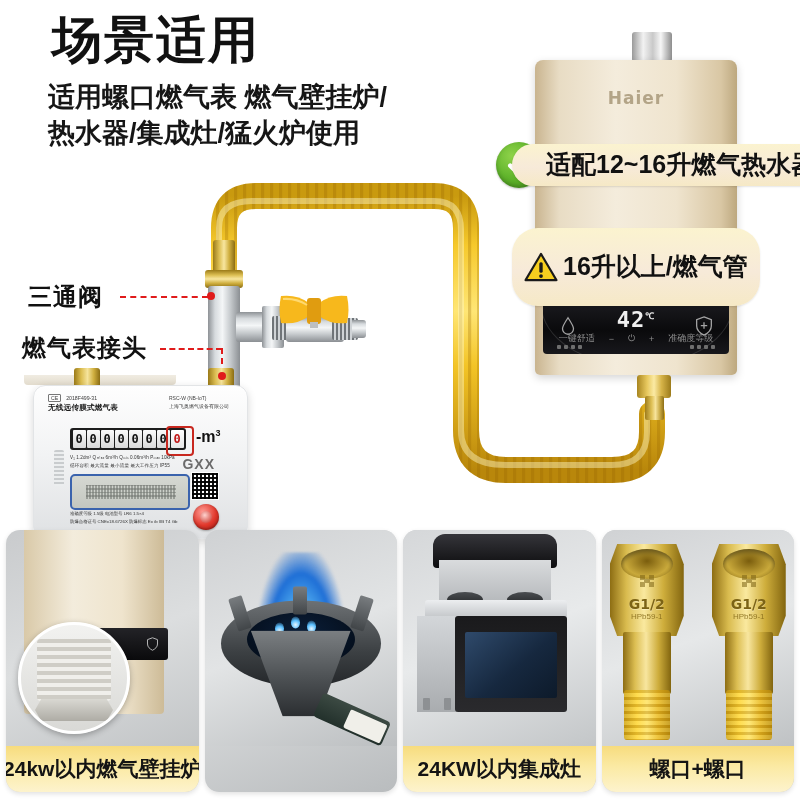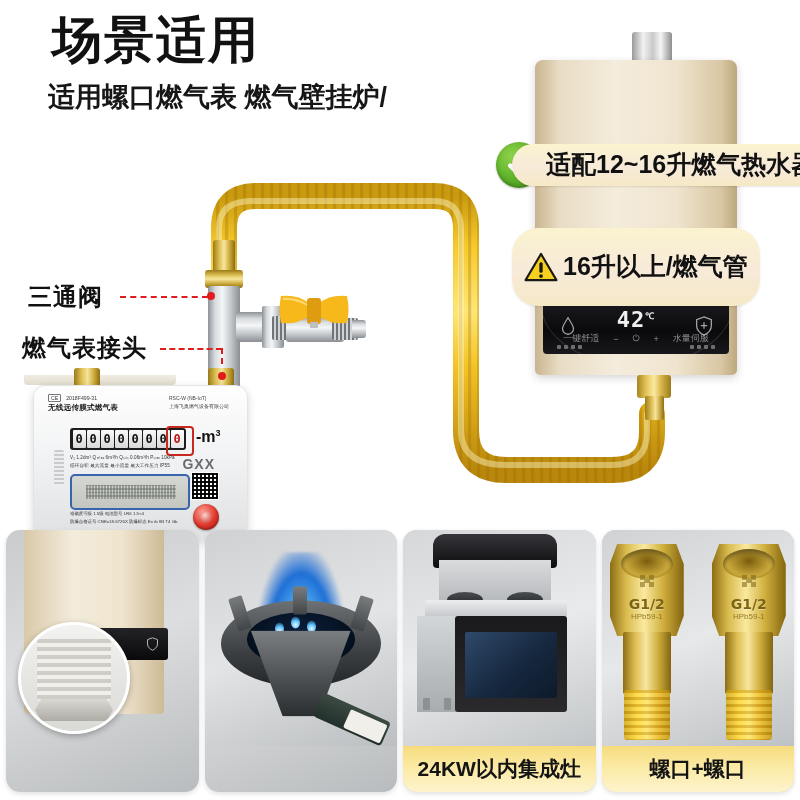--- a/index.html
+++ b/index.html
@@ -329,20 +329,21 @@
   }
 </style>
 </head>
 <body>
 
 <div id="stage">
 
   <div class="headline">场景适用</div>
   <div class="subhead">
     <div>适用螺口燃气表 燃气壁挂炉/</div>
+    <div>热水器/集成灶/猛火炉使用</div>
   </div>
 
   <div class="hose" style="left:0;top:0;width:800px;height:540px;position:absolute;">
     <svg width="800" height="540" viewBox="0 0 800 540">
       <defs>
         <linearGradient id="hoseGrad" x1="0" y1="0" x2="0" y2="1">
           <stop offset="0%" stop-color="#c99a0f"></stop>
           <stop offset="18%" stop-color="#f6c92c"></stop>
           <stop offset="42%" stop-color="#ffe675"></stop>
           <stop offset="62%" stop-color="#f3c426"></stop>
@@ -363,32 +364,33 @@
 
       <path d="M 224 300 L 224 228 Q 224 196 256 196 L 434 196 Q 466 196 466 228 L 466 430 Q 466 470 506 470 L 612 470 Q 652 470 652 432 L 652 414" fill="none" stroke="url(#hoseGrad)" stroke-width="26" stroke-linecap="round"></path>
       <path d="M 224 300 L 224 228 Q 224 196 256 196 L 434 196 Q 466 196 466 228 L 466 430 Q 466 470 506 470 L 612 470 Q 652 470 652 432 L 652 414" fill="none" stroke="url(#ribs)" stroke-width="26" stroke-linecap="round" opacity="0.9"></path>
 
       <path d="M 219 300 L 219 228 Q 219 201 252 201 L 434 201 Q 461 201 461 230 L 461 430 Q 461 465 506 465 L 612 465 Q 647 465 647 432 L 647 414" fill="none" stroke="rgba(255,248,200,.45)" stroke-width="6" stroke-linecap="round"></path>
     </svg>
   </div>
 
   <div class="flue"></div>
   <div class="heater">
+    <div class="heater-logo">Haier</div>
 
     <div class="heater-panel">
       <div class="panel-arc"></div>
       <div class="panel-temp">
         <span>42</span><sup>℃</sup>
       </div>
       <div class="panel-ctrls">
         <span>一键舒适</span>
         <span>−</span>
         <span>⏻</span>
         <span>+</span>
-        <span>水量伺服</span>
+        <span>准确度等级</span>
       </div>
       <svg class="panel-ic l" viewBox="0 0 24 24">
         <path d="M12 3 C8 9 6 12 6 15 a6 6 0 0 0 12 0 c0-3-2-6-6-12z" fill="none" stroke="#cfcfcf" stroke-width="1.4"></path>
       </svg>
       <svg class="panel-ic r" viewBox="0 0 24 24">
         <path d="M12 2 L20 5 v7 c0 5-4 8-8 10 -4-2-8-5-8-10 V5z" fill="none" stroke="#cfcfcf" stroke-width="1.4"></path>
         <path d="M12 8 v7 M8.5 11.5 h7" stroke="#cfcfcf" stroke-width="1.4"></path>
       </svg>
       <div class="panel-dots l">
           <i></i>
@@ -516,20 +518,21 @@
           <div class="t1-temp">42</div>
           <svg class="t1-shield" viewBox="0 0 24 24">
             <path d="M12 2 L20 5 v7 c0 5-4 8-8 10 -4-2-8-5-8-10 V5z" fill="none" stroke="#dcdcdc" stroke-width="1.6"></path>
           </svg>
         </div>
         <div class="t1-circle">
           <div class="t1-thread"></div>
           <div class="t1-hex"></div>
         </div>
       </div>
+      <div class="thumb-cap">24kw以内燃气壁挂炉</div>
     </div>
 
     <div class="thumb">
       <div class="thumb-art" style="background:linear-gradient(160deg,#cfd1d3,#e2e4e5 50%,#bcbfc1);">
         <div class="t2-wrap">
           <div class="t2-flame"></div>
           <div class="t2-ring"></div>
           <div class="t2-inner"></div>
           <div class="t2-dot" style="left:58px;top:66px;"></div>
           <div class="t2-dot" style="left:74px;top:60px;"></div>

